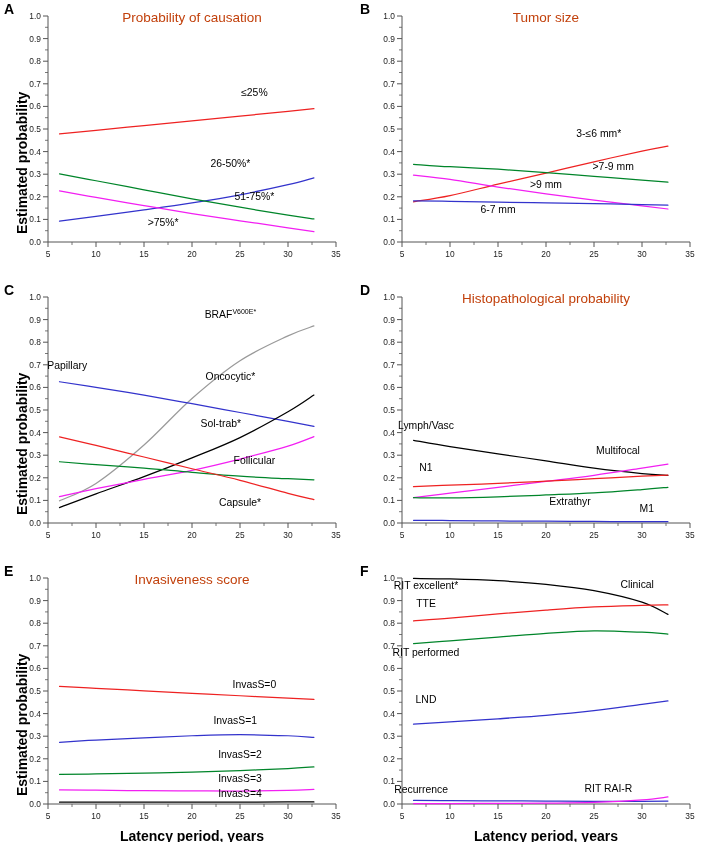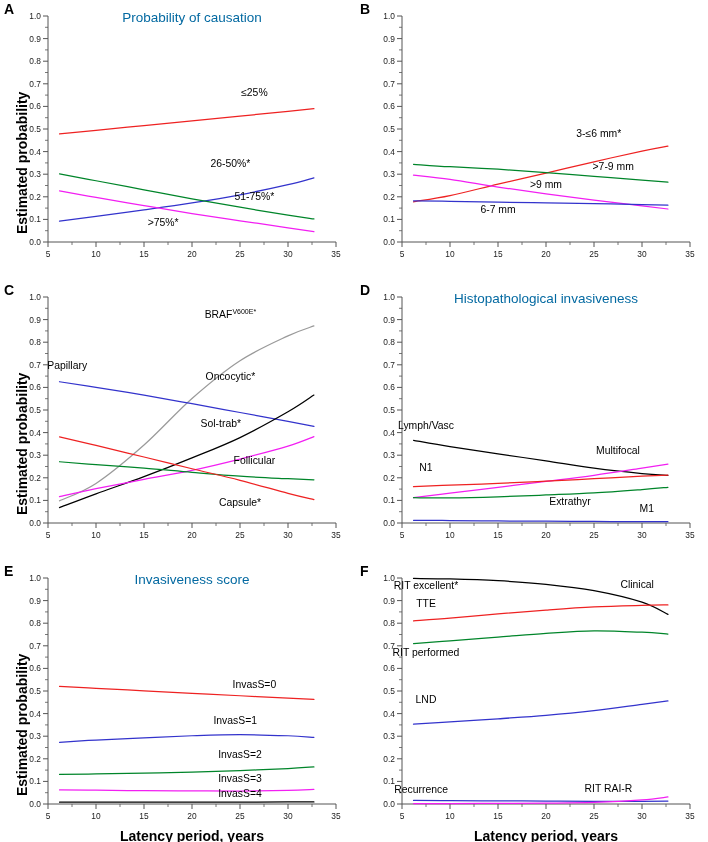--- a/index.html
+++ b/index.html
@@ -1,20 +1,20 @@
 <!DOCTYPE html>
 <html><head>
 <meta charset="utf-8">
 <style>
   html,body{margin:0;padding:0;background:#ffffff;}
   body{width:708px;height:842px;font-family:"Liberation Sans",sans-serif;color:#000;overflow:hidden;}
   #figure{position:relative;width:708px;height:842px;}
   .panel{position:absolute;}
   .panel-letter{position:absolute;font-weight:bold;font-size:14px;line-height:14px;color:#000;}
-  .plot-title{position:absolute;font-size:13.5px;text-align:center;color:#0369a1;white-space:nowrap;}
+  .plot-title{position:absolute;font-size:13.5px;text-align:center;color:#c2410c;white-space:nowrap;}
   .ylabel{position:absolute;font-weight:bold;font-size:14px;transform:rotate(-90deg);transform-origin:0 0;white-space:nowrap;}
   .xlabel{position:absolute;font-weight:bold;font-size:14px;white-space:nowrap;}
   svg{display:block;}
   .tick-text{font-family:"Liberation Sans",sans-serif;font-size:8.4px;fill:#222;}
   .ser-label{font-family:"Liberation Sans",sans-serif;font-size:10.4px;fill:#000;}
   .ser-label.sup{font-size:7px;}
   .axis-line{stroke:#555;stroke-width:1;fill:none;}
   .tick{stroke:#555;stroke-width:1;}
   .tickm{stroke:#555;stroke-width:0.8;}
   .curve{fill:none;stroke-width:1.25;stroke-linecap:round;stroke-linejoin:round;}
@@ -97,20 +97,21 @@
           <text x="254.4" y="200.19" class="ser-label" text-anchor="middle">51-75%*</text>
         </g>
         <g>
           <path d="M59.52,190.92 C65.60,192.02 81.92,195.03 96.00,197.48 C110.08,199.93 128.00,202.94 144.00,205.61 C160.00,208.29 176.00,211.00 192.00,213.52 C208.00,216.05 224.00,218.38 240.00,220.76 C256.00,223.13 275.68,225.95 288.00,227.76 C300.32,229.57 309.60,230.96 313.92,231.60" class="curve" stroke="#f21ff2"></path>
           <text x="163.2" y="225.728" class="ser-label" text-anchor="middle">&gt;75%*</text>
         </g>
       </svg>
     </div>
     <div class="panel" style="left: 354px; top: 0px; width: 354px; height: 281px;">
       <div class="panel-letter" style="left: 6px; top: 2px;">B</div>
+      <div class="plot-title" style="left: 48px; width: 288px; top: 10px;">Tumor size</div>
       <svg width="354" height="281">
         <g>
           <path d="M48,16 L48,242" class="axis-line"></path>
           <path d="M48,242 L336,242" class="axis-line"></path>
           <line x1="43" y1="242" x2="48" y2="242" class="tick"></line>
           <text x="41" y="245" class="tick-text" text-anchor="end">0.0</text>
           <line x1="45" y1="230.7" x2="48" y2="230.7" class="tickm"></line>
           <line x1="43" y1="219.4" x2="48" y2="219.4" class="tick"></line>
           <text x="41" y="222.4" class="tick-text" text-anchor="end">0.1</text>
           <line x1="45" y1="208.1" x2="48" y2="208.1" class="tickm"></line>
@@ -260,21 +261,21 @@
           <text x="254.4" y="182.788" class="ser-label" text-anchor="middle">Follicular</text>
         </g>
         <g>
           <path d="M59.52,155.89 C65.60,157.33 81.92,161.13 96.00,164.48 C110.08,167.83 128.00,172.13 144.00,176.01 C160.00,179.89 176.00,183.88 192.00,187.76 C208.00,191.64 224.00,195.18 240.00,199.29 C256.00,203.39 275.68,209.15 288.00,212.39 C300.32,215.63 309.60,217.67 313.92,218.72" class="curve" stroke="#ee2222"></path>
           <text x="240" y="225.05" class="ser-label" text-anchor="middle">Capsule*</text>
         </g>
       </svg>
     </div>
     <div class="panel" style="left: 354px; top: 281px; width: 354px; height: 281px;">
       <div class="panel-letter" style="left: 6px; top: 2px;">D</div>
-      <div class="plot-title" style="left: 48px; width: 288px; top: 10px;">Histopathological invasiveness</div>
+      <div class="plot-title" style="left: 48px; width: 288px; top: 10px;">Histopathological probability</div>
       <svg width="354" height="281">
         <g>
           <path d="M48,16 L48,242" class="axis-line"></path>
           <path d="M48,242 L336,242" class="axis-line"></path>
           <line x1="43" y1="242" x2="48" y2="242" class="tick"></line>
           <text x="41" y="245" class="tick-text" text-anchor="end">0.0</text>
           <line x1="45" y1="230.7" x2="48" y2="230.7" class="tickm"></line>
           <line x1="43" y1="219.4" x2="48" y2="219.4" class="tick"></line>
           <text x="41" y="222.4" class="tick-text" text-anchor="end">0.1</text>
           <line x1="45" y1="208.1" x2="48" y2="208.1" class="tickm"></line>

